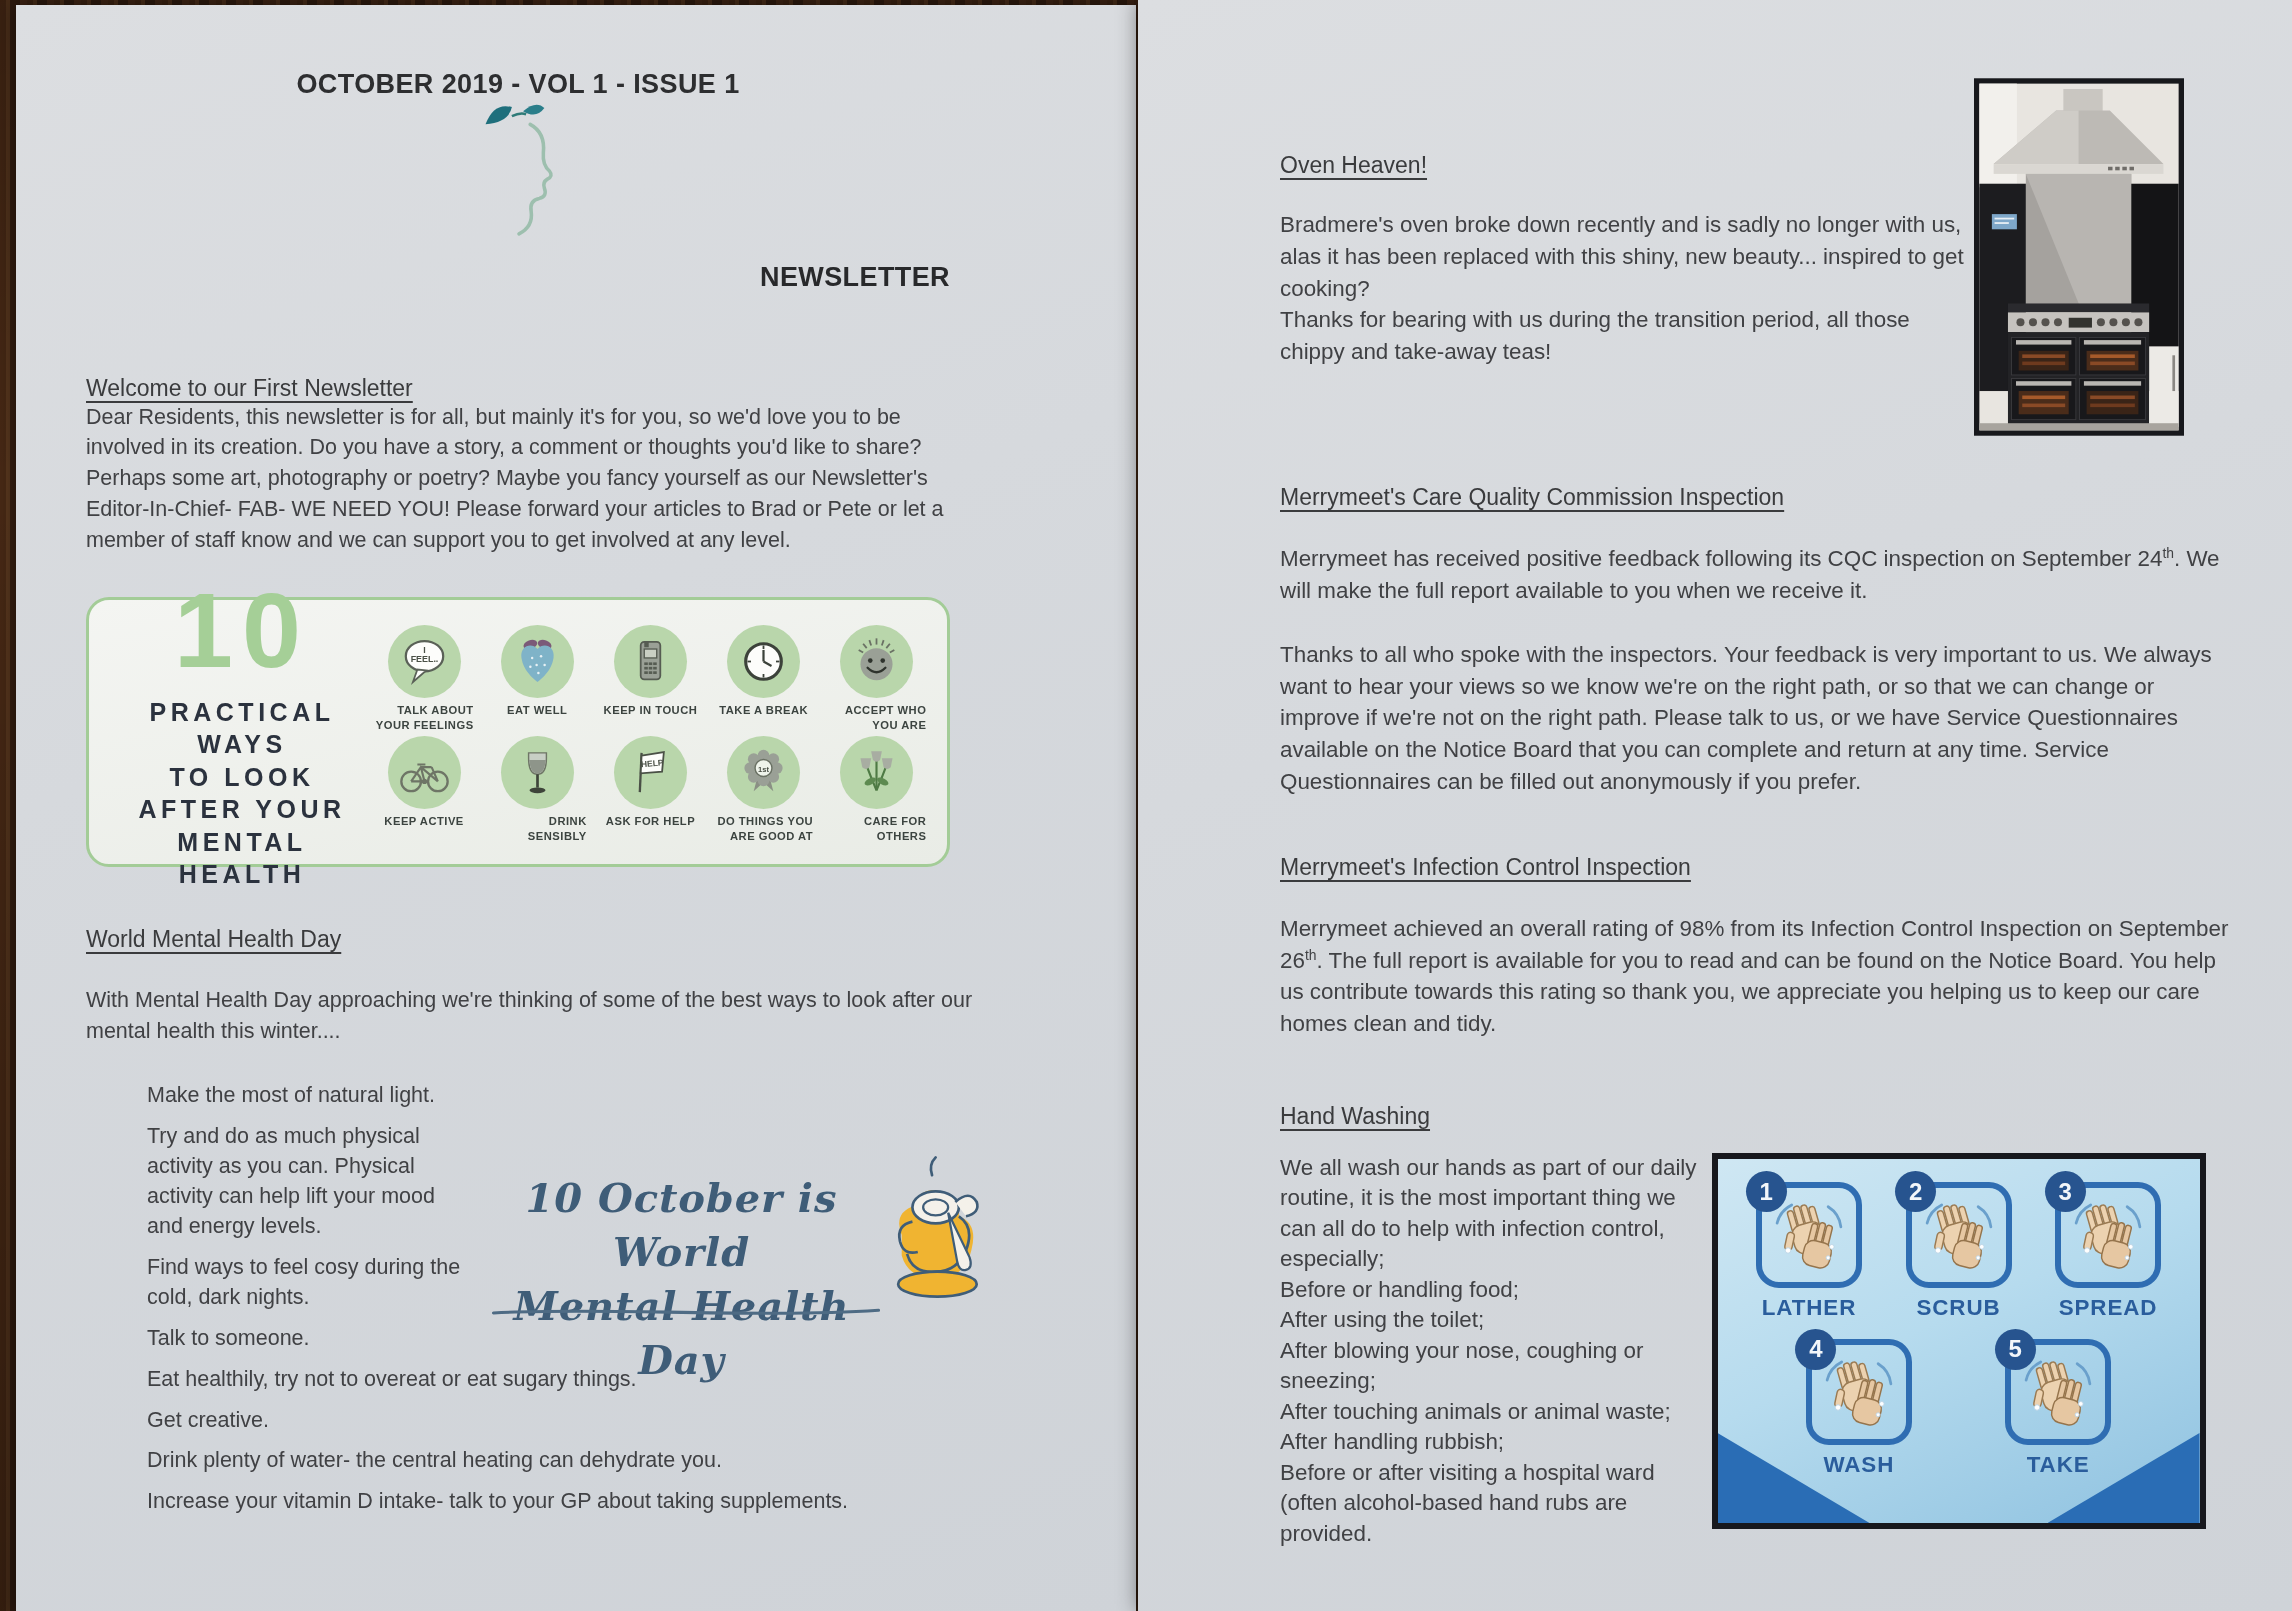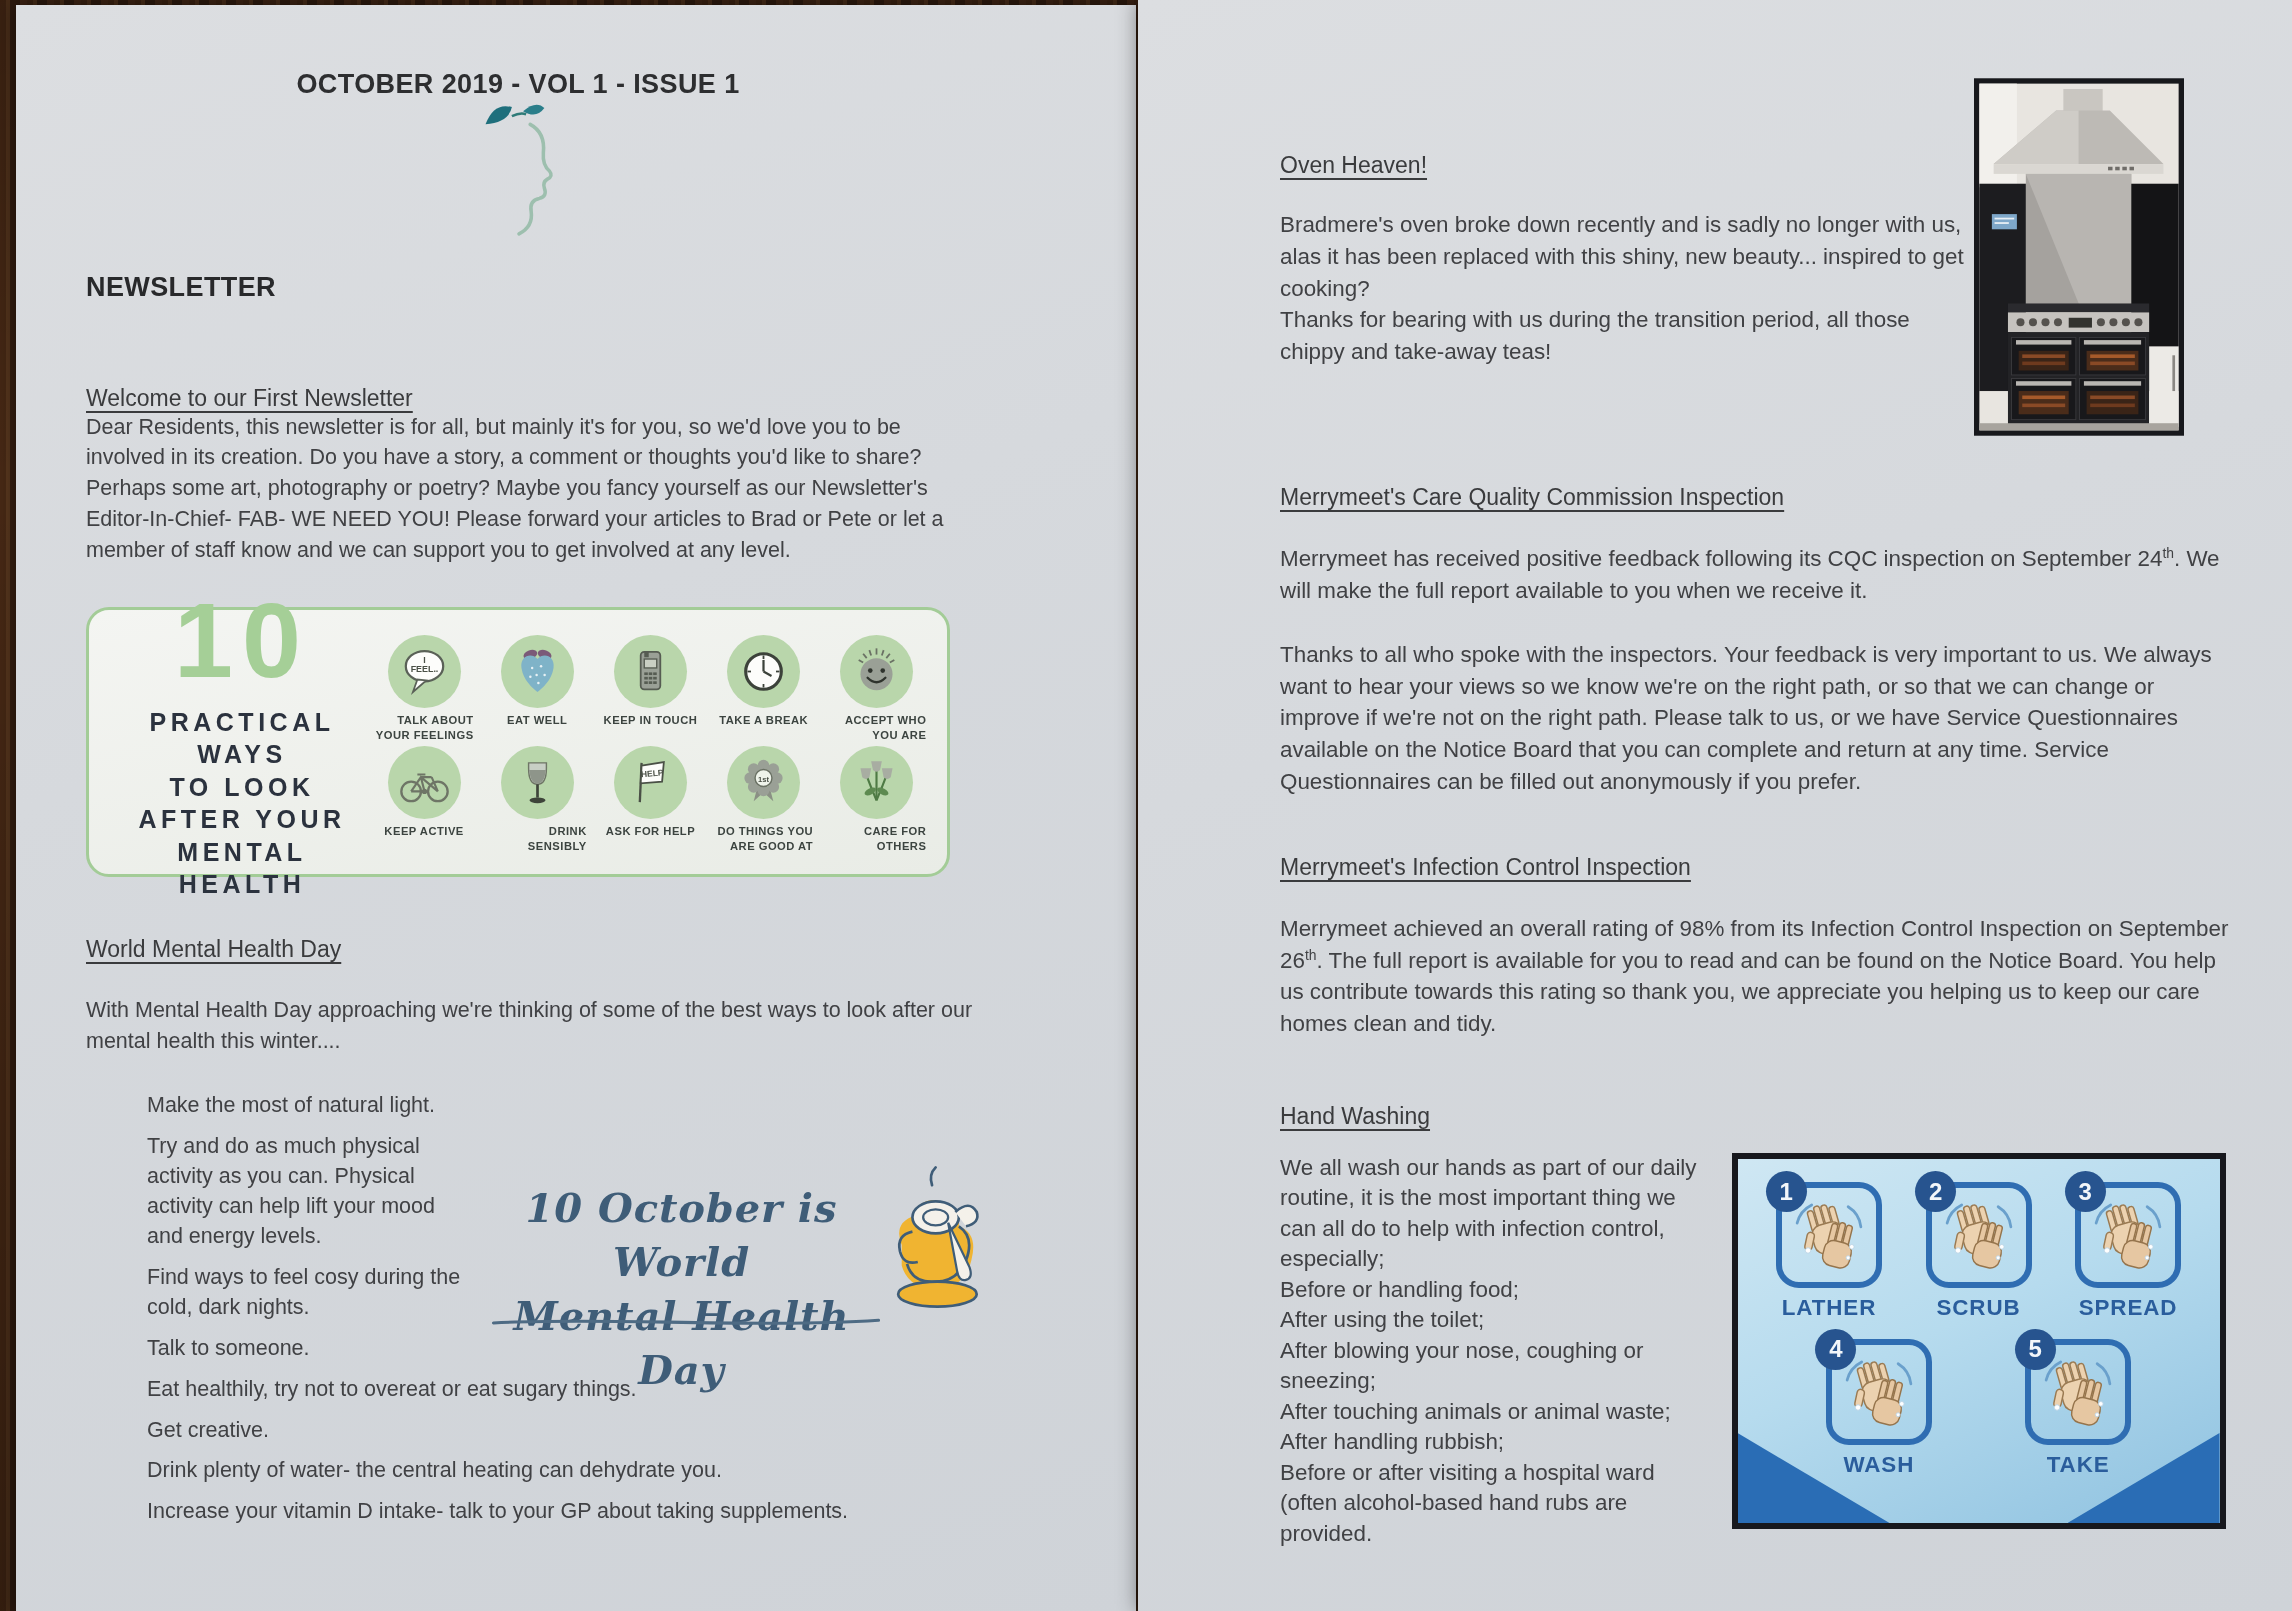--- a/index.html
+++ b/index.html
@@ -12,21 +12,21 @@
   .page{position:absolute;background:linear-gradient(160deg,#dcdee1 0%,#d6d9dd 40%,#cfd3d8 100%);
         box-shadow:0 0 19.7px rgba(0,0,0,.45);z-index:2;}
   .page-left{left:16px;top:4.5px;width:1120px;height:1607px;padding:64px 0 0 70px;box-sizing:border-box;}
   .page-right{left:1138px;top:0;width:1154px;height:1611px;padding:152px 63px 0 142px;box-sizing:border-box;}
 
   
   .issue-line{font-weight:700;font-size:27px;letter-spacing:0.4px;color:#2d2e30;text-align:center;width:864px;}
   .logo-row{display:flex;justify-content:center;align-items:center;width:864px;margin-top:23px;gap:5.4px;}
   .logo-text{color:#2f7b78;font-size:31px;line-height:1.25;text-align:center;}
   .logo-graphic{width:86px;height:142px;margin-top:-23px;}
-  .newsletter-label{font-weight:700;font-size:27px;letter-spacing:0.4px;color:#28292b;text-align:left;width:864px;margin-top:30px;}
+  .newsletter-label{font-weight:700;font-size:27px;letter-spacing:0.4px;color:#28292b;text-align:right;width:864px;margin-top:20px;}
 
   .section-heading{font-size:23px;color:#3a3b3d;text-decoration:underline;text-underline-offset:5.4px;text-decoration-thickness:1.8px;}
   .welcome-heading{margin-top:82px;}
   .welcome-body{width:882px;font-size:21.5px;line-height:1.44;}
 
   .ten-ways-box{margin-top:41px;width:864px;height:270px;border:3.6px solid #a3cc97;border-radius:23px;
     background:linear-gradient(170deg,#f4f5f2,#e9ece6);display:flex;box-sizing:border-box;padding:12.5px 18px 9px 23px;}
   .tw-left{width:260px;display:flex;flex-direction:column;align-items:center;justify-content:center;}
   .tw-number{font-weight:700;font-size:106px;line-height:1;color:#a5cf97;letter-spacing:9px;}
   .tw-title{margin-top:12.5px;text-align:center;font-weight:700;font-size:25px;line-height:1.3;letter-spacing:4.5px;color:#2b323e;}
@@ -52,21 +52,21 @@
   .para{font-size:22.4px;line-height:1.42;width:956px;}
   .oven-body{width:694px;margin-top:30px;}
   .oven-body p{margin:0 0 0 0;}
   .oven-photo{position:absolute;left:836px;top:78px;width:210px;height:358px;}
   .cqc-heading{margin-top:116px;}
   .cqc-para1{margin-top:32px;}
   .cqc-para2{margin-top:32px;}
   .inf-heading{margin-top:56px;}
   .inf-para{margin-top:32px;}
   .hw-heading{margin-top:63px;}
-  .hw-row{margin-top:23px;display:flex;gap:20px;}
+  .hw-row{margin-top:23px;display:flex;}
   .hw-text{width:419px;font-size:22.4px;line-height:1.36;}
   .hw-line{margin:0;}
   sup{font-size:.62em;}
 
   .hw-poster{margin-left:12.5px;width:494px;height:376px;border:6.3px solid #17181d;box-sizing:border-box;
     background:linear-gradient(155deg,#cfe7f3 0%,#b6dbee 45%,#8fc2e0 100%);position:relative;overflow:hidden;}
   .hw-corner{position:absolute;bottom:0;width:152px;height:90px;background:#2a6db5;}
   .hw-corner.left{left:0;clip-path:polygon(0 0,100% 100%,0 100%);}
   .hw-corner.right{right:0;clip-path:polygon(100% 0,100% 100%,0 100%);}
   .hw-grid{position:relative;display:flex;flex-wrap:wrap;justify-content:space-evenly;padding:23px 9px 0 9px;row-gap:18px;}

